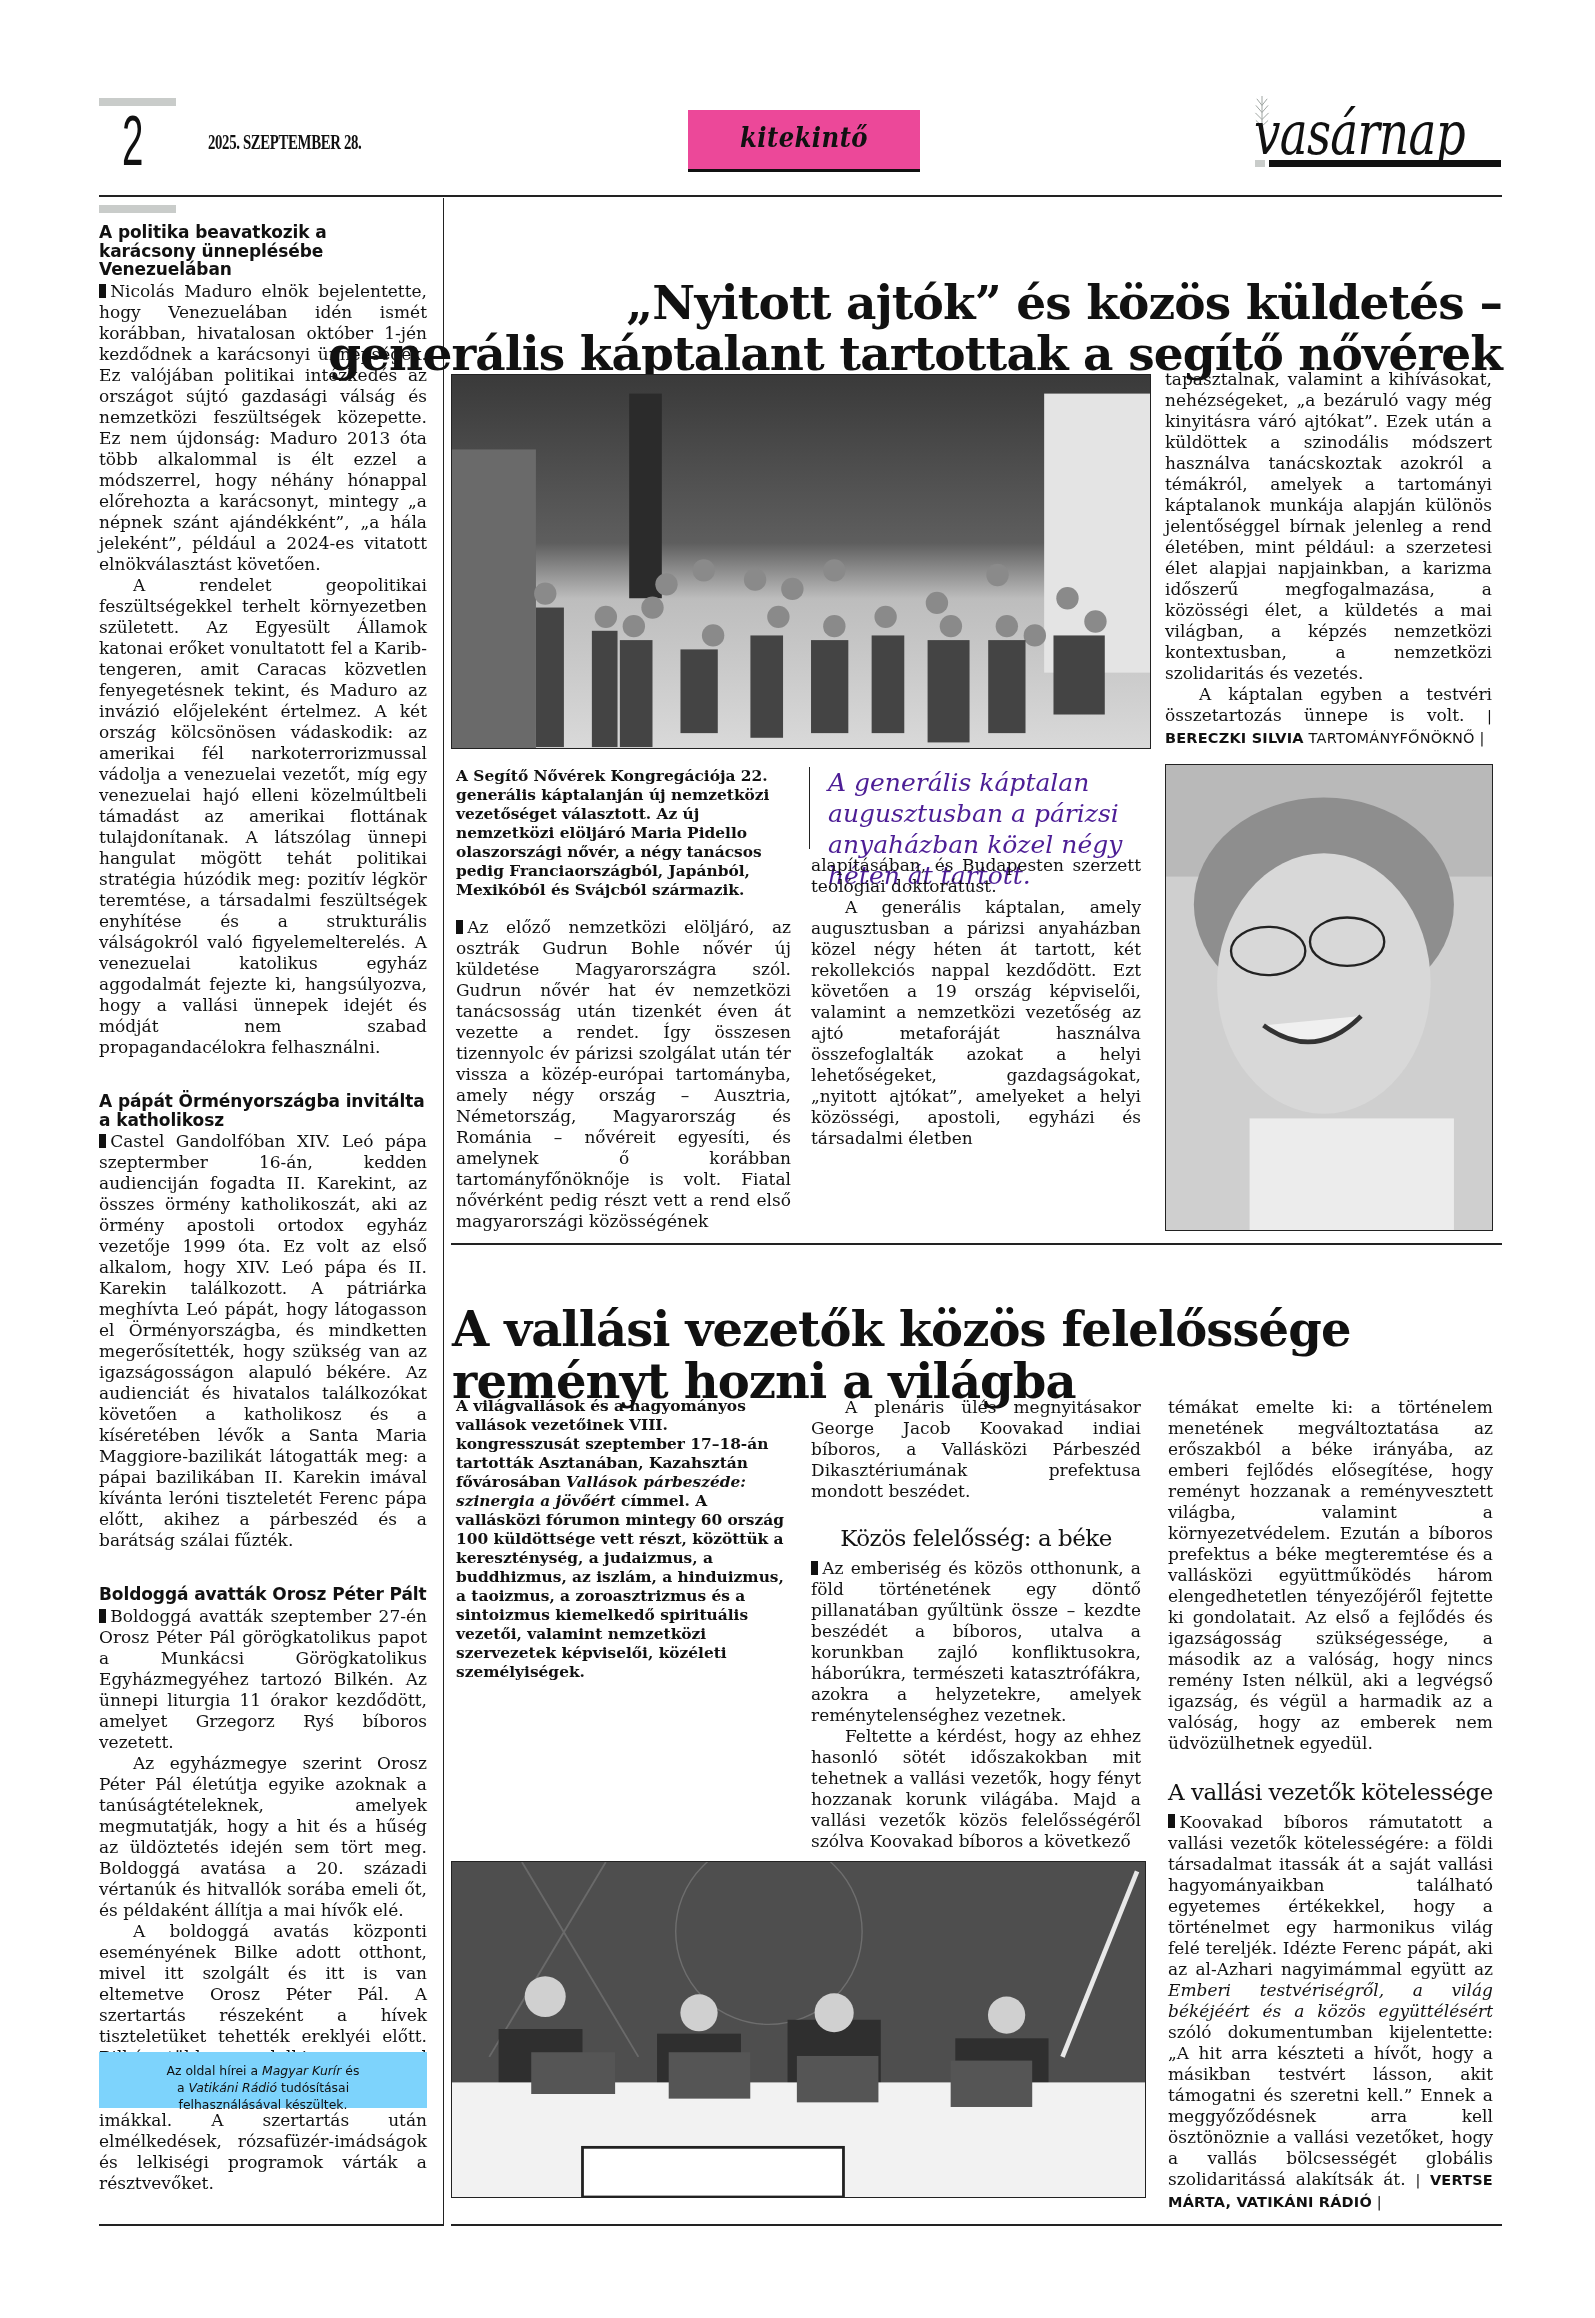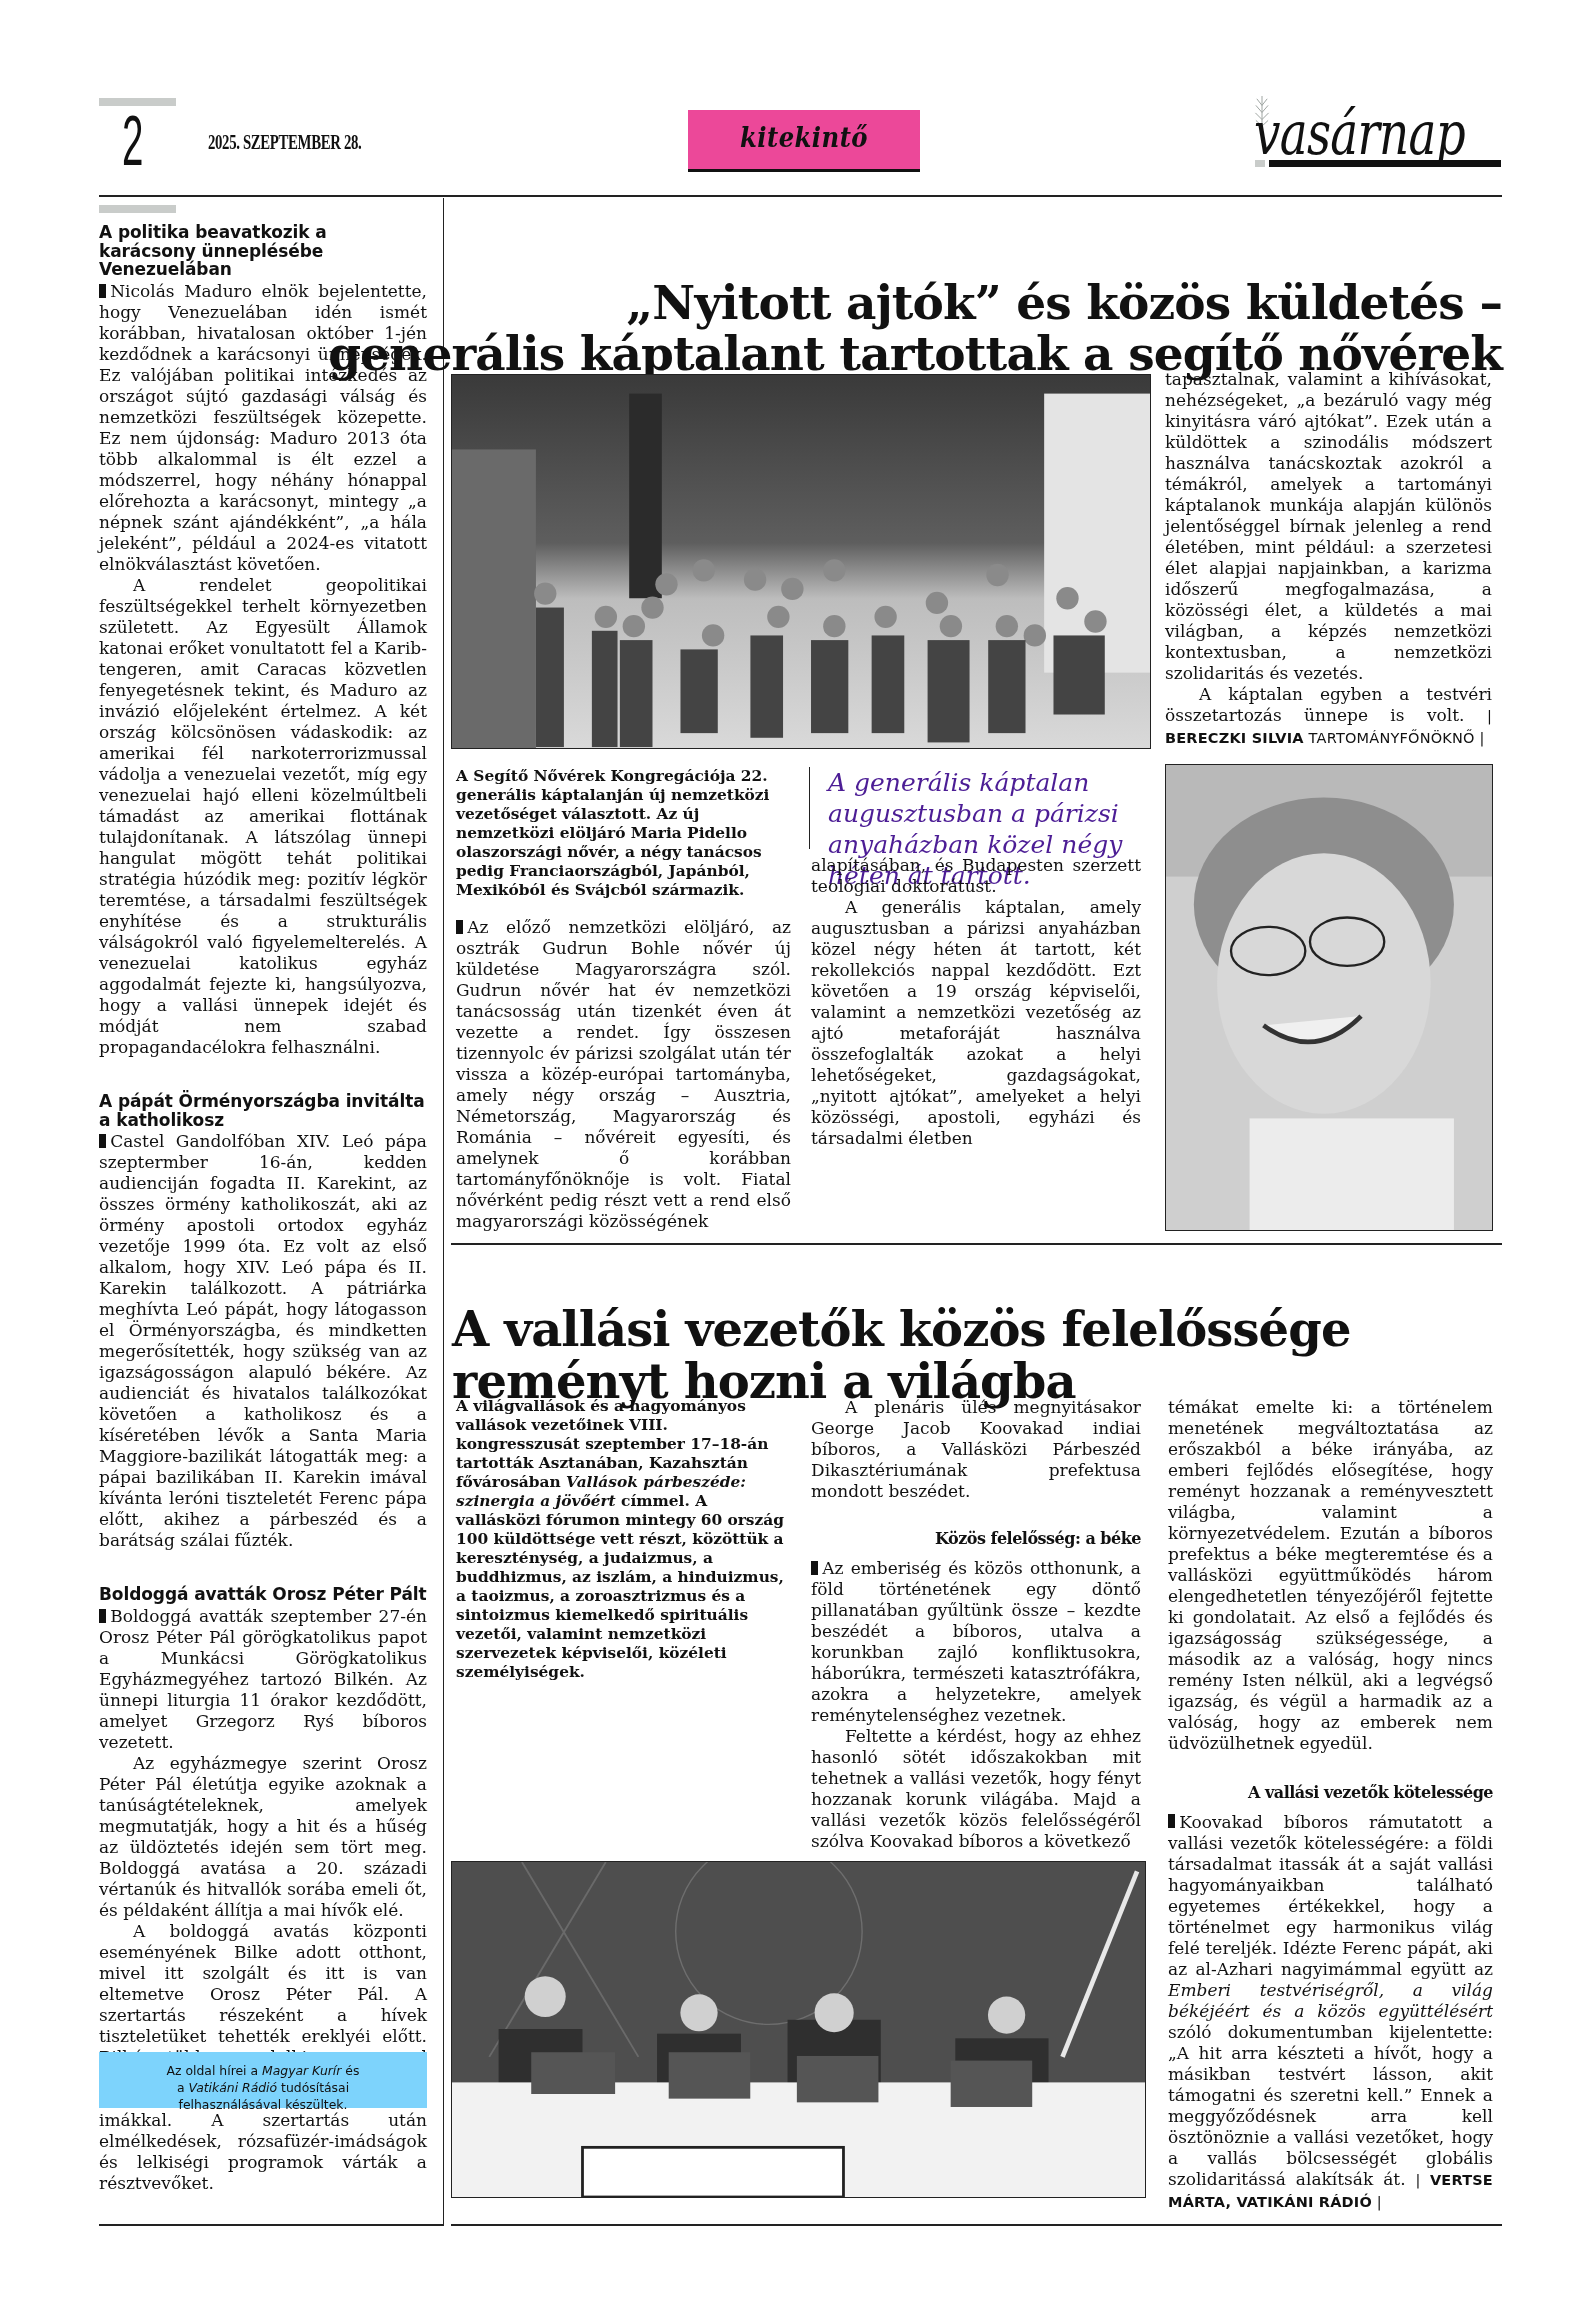--- a/index.html
+++ b/index.html
@@ -35,21 +35,21 @@
   .credit-box { position: absolute; left: 99px; top: 2052px; width: 328px; height: 56px; background: #7dd3fc; font-family: "DejaVu Sans", sans-serif; font-size: 12.4px; line-height: 17px; text-align: center; padding-top: 10.3px; box-sizing: border-box; color: #111; }
   .credit-box i { font-style: italic; }
 
   .headline { position: absolute; font-family: "DejaVu Serif", serif; font-weight: bold; color: #111; letter-spacing: -0.9px; transform-origin: left top; }
   .headline.top { right: 93px; top: 246px; text-align: right; font-size: 47px; line-height: 51px; }
   .headline.mid { left: 452px; top: 1271px; text-align: left; font-size: 48px; line-height: 52px; }
   .hl-line { display: block; white-space: nowrap; }
 
   .lead { font-family: "DejaVu Serif", serif; font-weight: bold; font-size: 15.4px; line-height: 19px; text-align: left; margin: 0; }
   .pull-quote { position: absolute; left: 809px; top: 767px; width: 327px; height: 82px; border-left: 1.9px solid #222; padding-left: 18px; font-family: "DejaVu Serif", serif; font-style: italic; font-size: 25px; line-height: 31px; color: #4c1d95; }
-  .subhead { font-family: "DejaVu Serif", serif; font-weight: bold; font-size: 16px; line-height: 27px; margin: 0 0 5.6px 0; text-align: right; letter-spacing: -0.5px; }
+  .subhead { font-family: "DejaVu Serif", serif; font-weight: normal; font-size: 23px; line-height: 27px; margin: 0 0 5.6px 0; text-align: center; letter-spacing: -0.5px; }
   .sig { font-family: "DejaVu Sans", sans-serif; font-size: 14.5px; letter-spacing: 0.2px; }
   .sig b { font-weight: bold; }
 
   
   .photo { position: absolute; border: 1.4px solid #222; box-sizing: border-box; overflow: hidden; }
   .photo svg { display: block; width: 100%; height: 100%; }
 </style>
 </head>
 <body>
 

